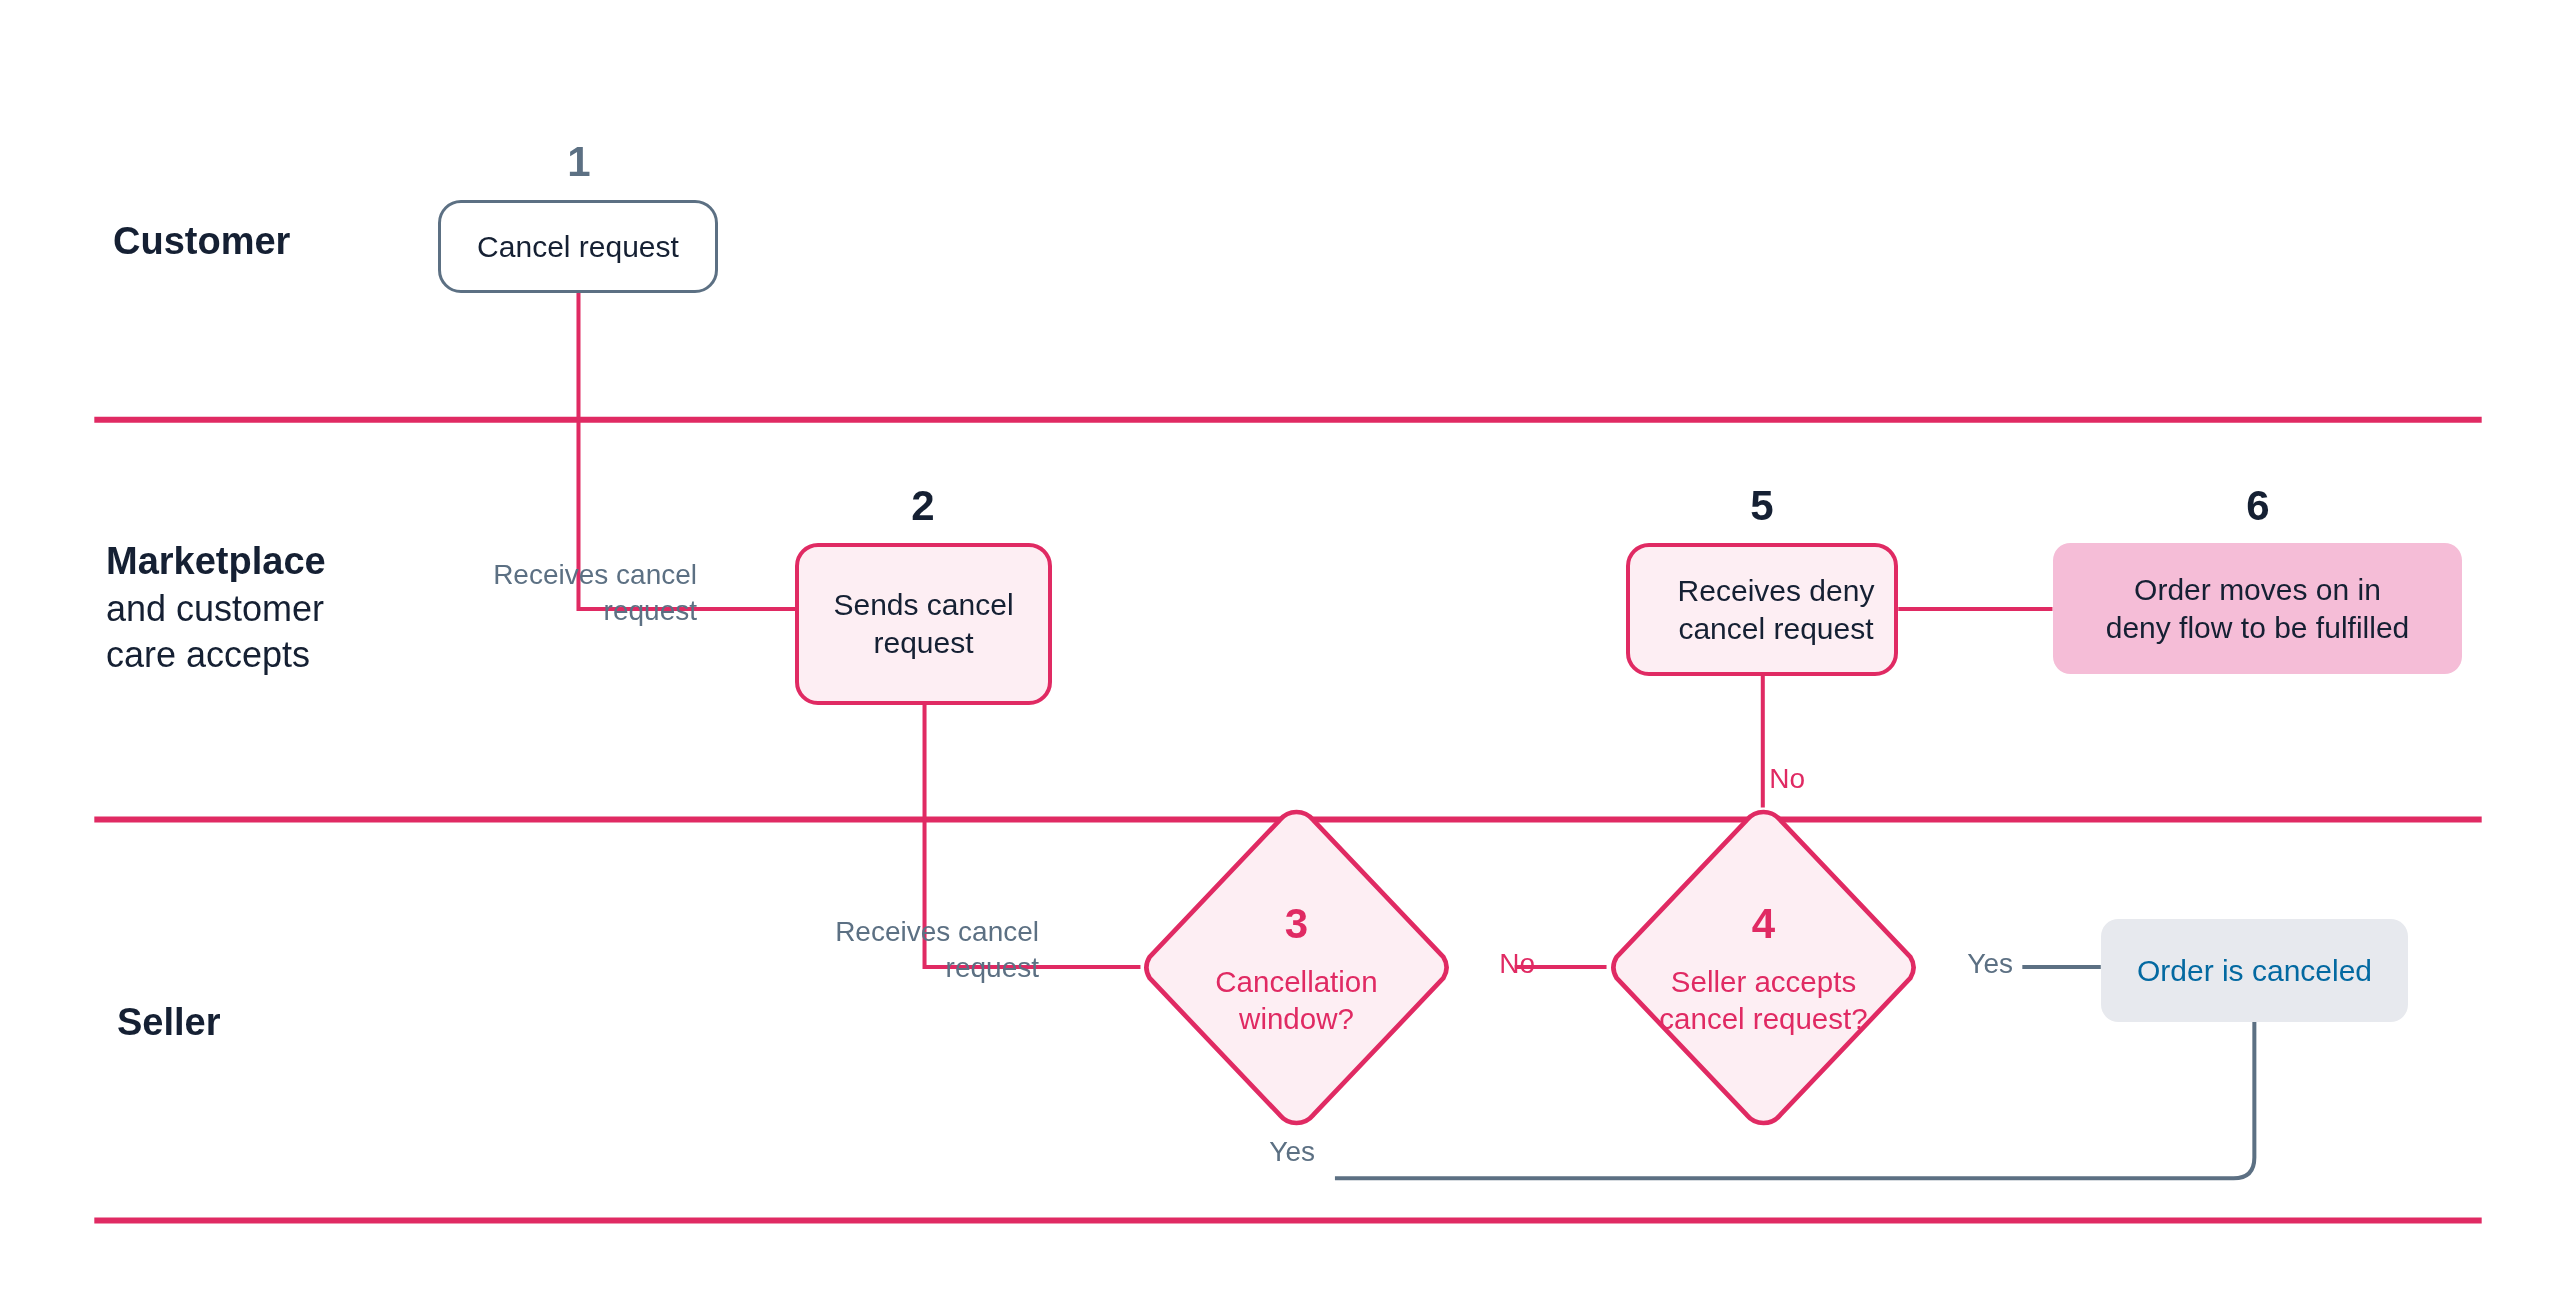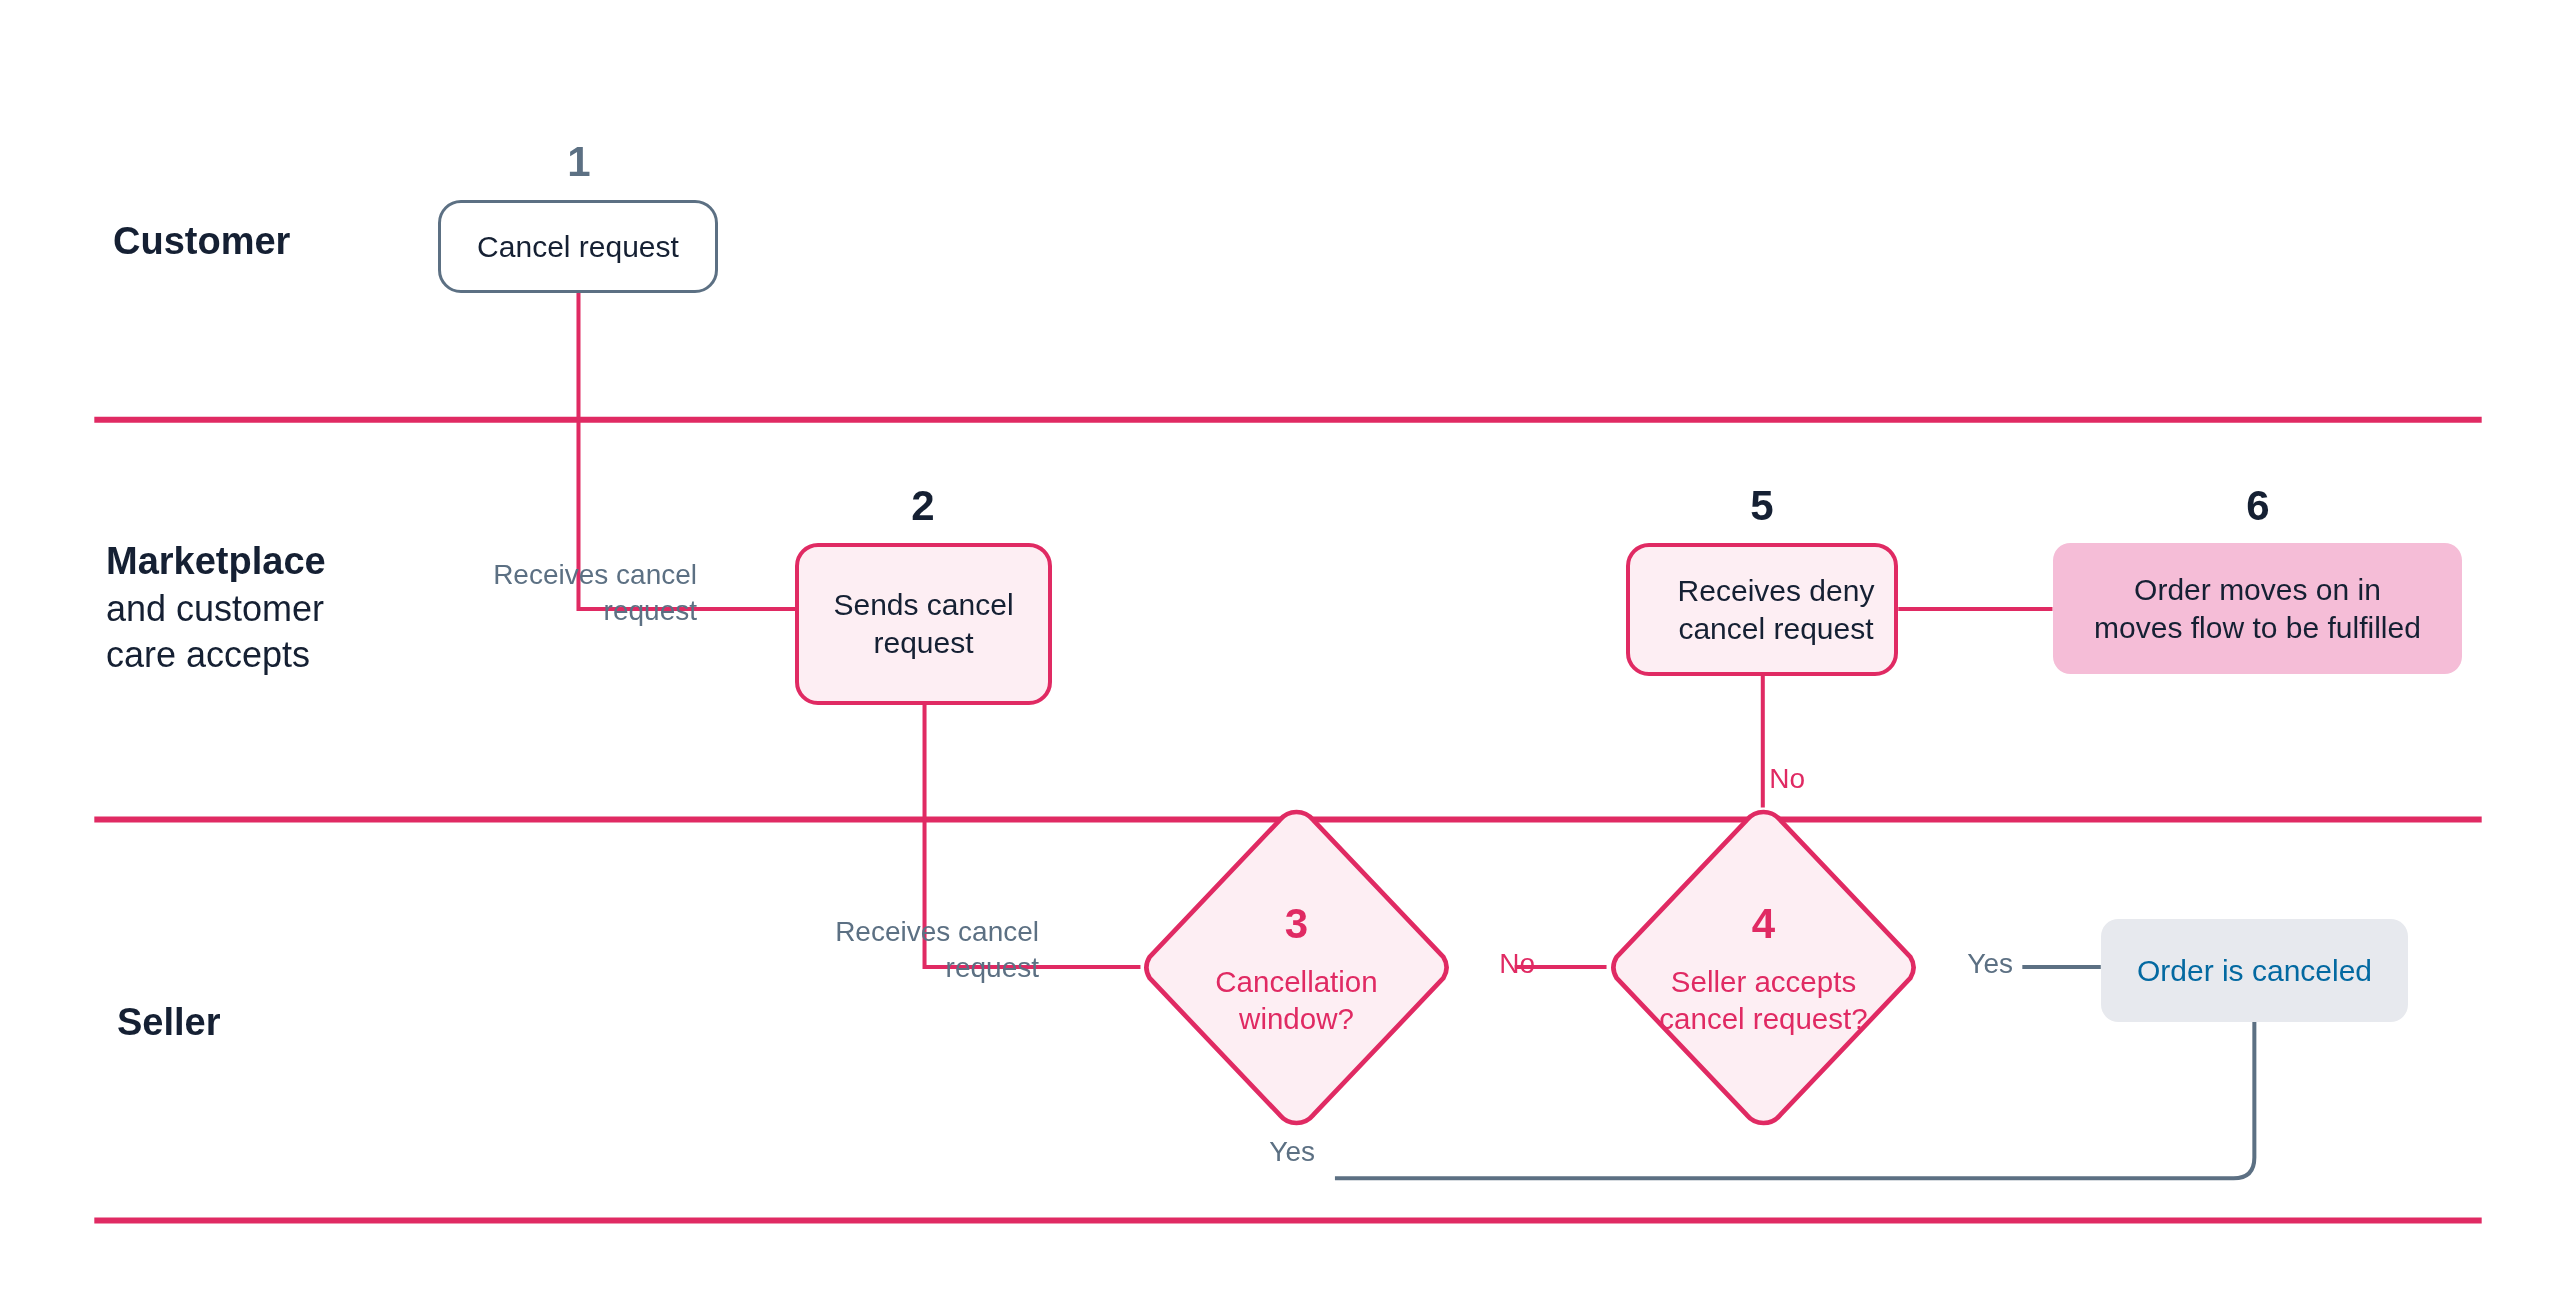--- a/index.html
+++ b/index.html
@@ -87,21 +87,21 @@
 
   <div class="node-num" style="left:1688px; top:482px; width:148px; color:#152033;">5</div>
   <div class="node n-pinkline" style="left:1626px; top:543px; width:272px; height:133px; flex-direction:column;padding-left:28px;">
     <span>Receives deny</span>
     <span>cancel request</span>
   </div>
 
   <div class="node-num" style="left:2184px; top:482px; width:148px; color:#152033;">6</div>
   <div class="node n-pinkfill" style="left:2053px; top:543px; width:409px; height:131px; flex-direction:column;">
     <span>Order moves on in</span>
-    <span>moves flow to be fulfilled</span>
+    <span>deny flow to be fulfilled</span>
   </div>
 
   <div class="diamond" style="left:1140px; top:808px; width:313px; height:319px;">
     <svg width="313" height="319" viewBox="0 0 466 476">
       <path d="M 233 6 Q 248 6 258 18 L 452 222 Q 462 238 452 254 L 258 458
                Q 248 470 233 470 Q 218 470 208 458 L 14 254 Q 4 238 14 222
                L 208 18 Q 218 6 233 6 Z" fill="#fdeef3" stroke="#e02a63" stroke-width="7" stroke-linejoin="round"></path>
     </svg>
     <div class="dtext">
       <span class="dnum">3</span>

